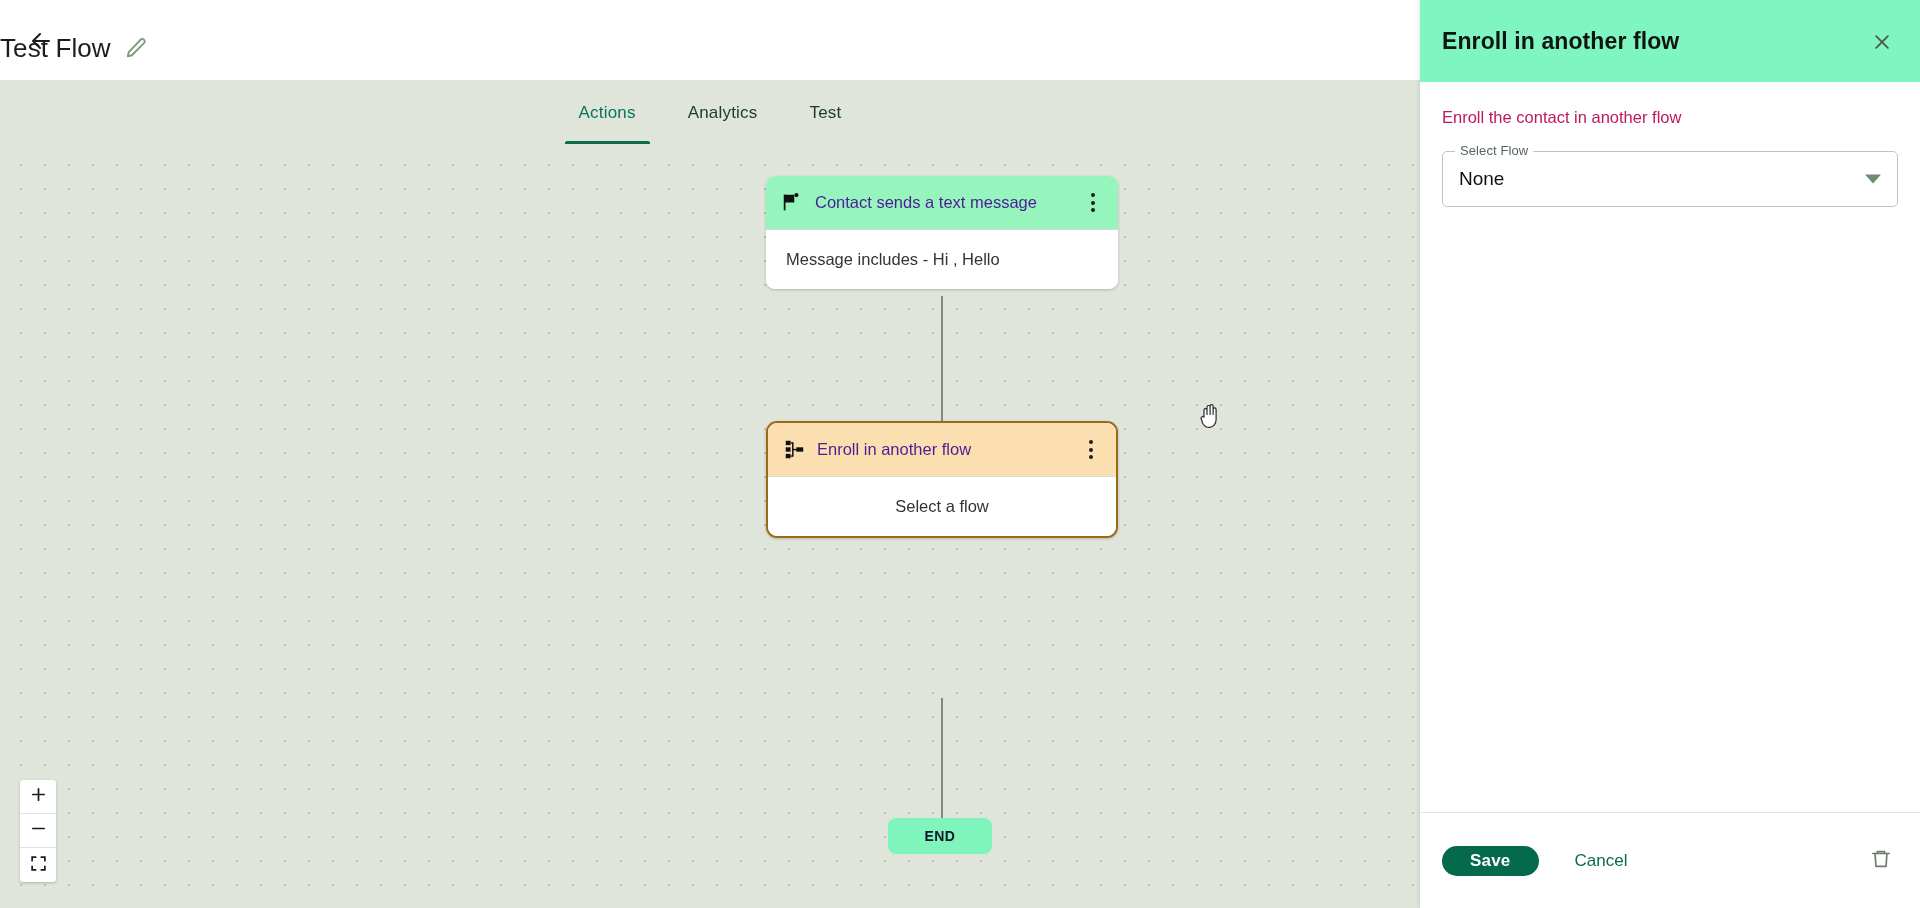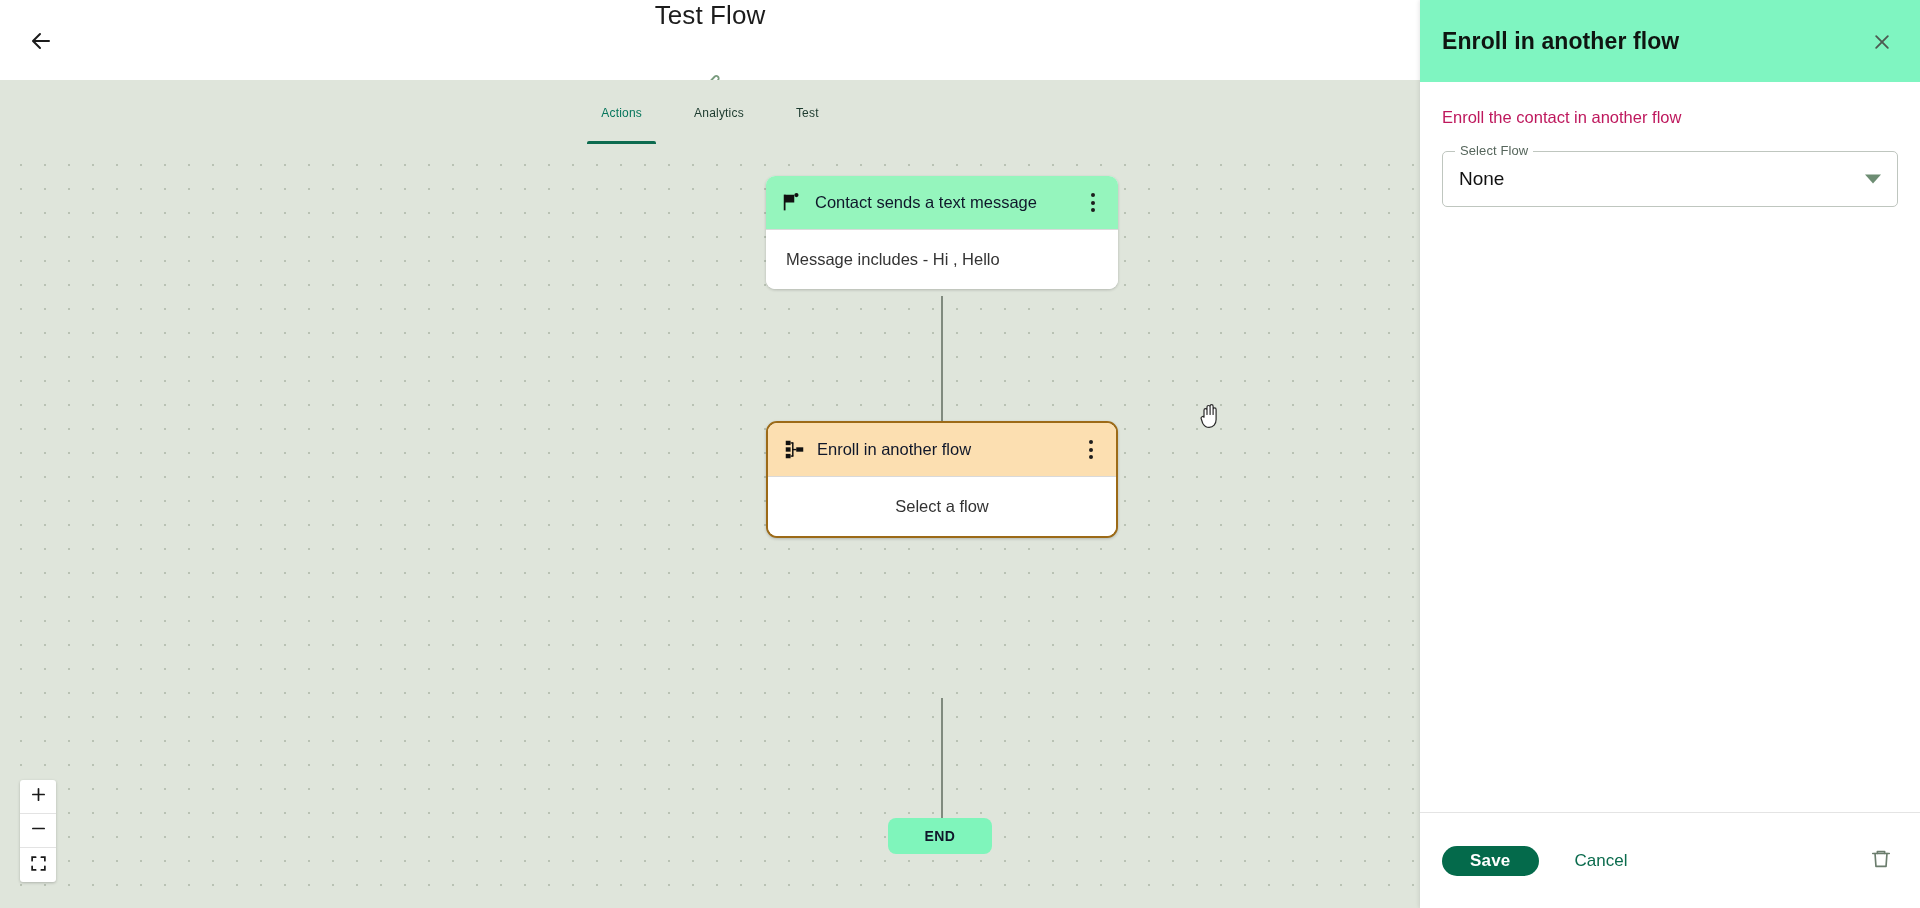--- a/index.html
+++ b/index.html
@@ -27,42 +27,41 @@
   .back-btn {
     position: absolute; left: 22px; top: 22px;
     width: 38px; height: 38px;
     display: flex; align-items: center; justify-content: center;
     border-radius: 50%; cursor: pointer;
   }
   .back-btn svg { display: block; }
   .title-wrap {
     position: absolute; left: 0; right: 0; top: 0;
     height: 96px;
-    display: flex; align-items: center; justify-content: space-between;
+    display: flex; align-items: center; justify-content: flex-start;
     gap: 14px;
-    flex-direction: column;
   }
   .flow-title {
     font-size: 26px; color: #1c1c1c; letter-spacing: .1px;
   }
   .edit-icon { display: flex; align-items: center; cursor: pointer; }
 
   .tabsbar {
     position: relative;
     height: 64px; width: 100%;
     background: #dfe5db;
     display: flex; align-items: flex-end; justify-content: center;
     gap: 0px;
   }
   .tab {
     position: relative;
     height: 62px;
     padding: 0 26px;
     display: flex; align-items: center; justify-content: center;
-    font-size: 12px;
+    font-size: 17px;
     color: #1c3a2e;
     cursor: pointer;
     letter-spacing: .2px;
   }
   .tab.active { color: #06765c; font-weight: 400; }
   .tab.active::after {
     content: ""; position: absolute;
     left: 12px; right: 12px; bottom: 0;
     height: 3px; background: #0c6b4f; border-radius: 2px 2px 0 0;
   }
@@ -89,21 +88,21 @@
   }
   .node-head {
     height: 53px;
     display: flex; align-items: center;
     padding: 0 12px 0 16px;
     gap: 12px;
     position: relative;
   }
   .node-head .n-icon { display: flex; align-items: center; flex: 0 0 auto; }
   .node-head .n-title {
-    font-size: 16.5px; color: #0f172a; flex: 1 1 auto;
+    font-size: 16.5px; color: #4c1d95; flex: 1 1 auto;
     white-space: nowrap; overflow: hidden; text-overflow: ellipsis;
   }
   .kebab {
     width: 26px; height: 30px;
     display: flex; flex-direction: column; align-items: center; justify-content: center;
     gap: 3.5px; cursor: pointer; flex: 0 0 auto;
   }
   .kebab i { width: 4px; height: 4px; border-radius: 50%; background: #1d1d1d; display: block; }
   .node-body {
     min-height: 60px;

